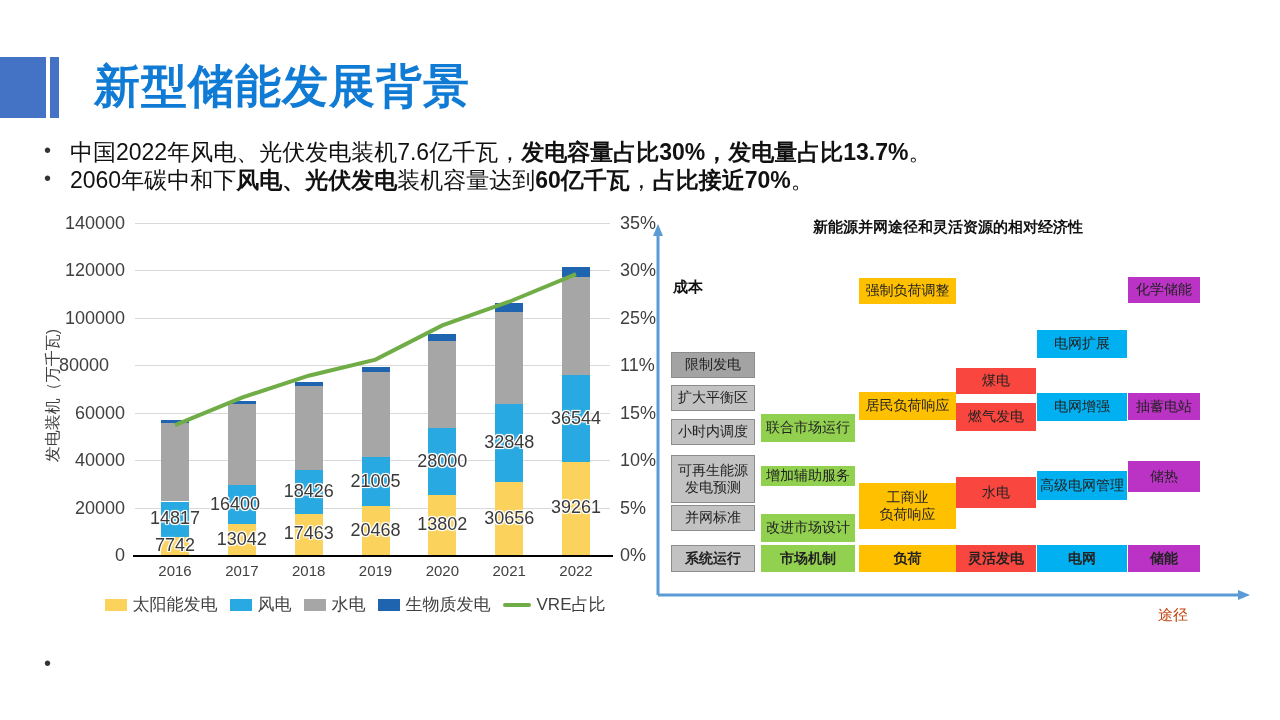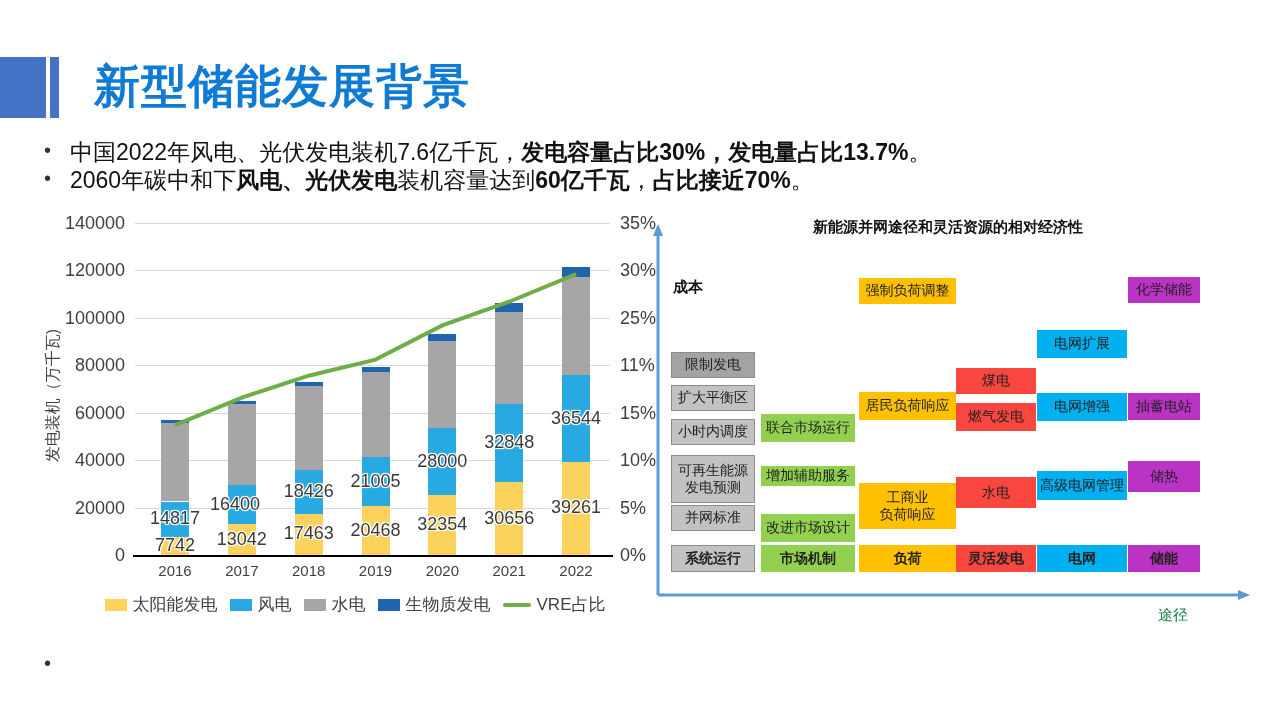--- a/index.html
+++ b/index.html
@@ -25,21 +25,21 @@
     transform:rotate(-90deg);}
   #legend{position:absolute;left:60px;top:388px;width:540px;display:flex;justify-content:center;align-items:center;gap:12px;}
   .legend-item{display:flex;align-items:center;gap:6px;font-size:17px;color:#404040;white-space:nowrap;}
   .legend-swatch{width:22px;height:12px;}
   .legend-line{width:28px;height:4px;border-radius:2px;}
   
   #diagram{position:absolute;left:648px;top:210px;width:632px;height:420px;
     font-family:"Liberation Serif","DejaVu Serif",serif;}
   #diagram-title{position:absolute;left:0;top:8px;width:600px;text-align:center;font-size:15px;font-weight:bold;color:#111;}
   #cost-label{position:absolute;left:25px;top:68px;font-size:15px;font-weight:bold;color:#111;}
-  #path-label{position:absolute;left:495px;top:396px;width:60px;text-align:center;font-size:15px;color:#15803d;}
+  #path-label{position:absolute;left:495px;top:396px;width:60px;text-align:center;font-size:15px;color:#c2410c;}
   .dbox{position:absolute;display:flex;align-items:center;justify-content:center;text-align:center;
     font-size:14px;line-height:1.25;white-space:pre-line;color:#222;box-sizing:border-box;}
   .dbox.cat{font-weight:bold;}
 </style>
 </head>
 <body>
 
 <div id="slide">
 
   <div class="accent-bar" style="left:0;top:57px;width:46px;height:61px;"></div>
@@ -81,21 +81,21 @@
       <div class="gridline" style="left:110px;width:475px;top:255.14285714285714px;"></div>
       <div class="gridline" style="left:110px;width:475px;top:207.71428571428572px;"></div>
       <div class="gridline" style="left:110px;width:475px;top:160.28571428571428px;"></div>
       <div class="gridline" style="left:110px;width:475px;top:112.85714285714286px;"></div>
       <div class="gridline" style="left:110px;width:475px;top:65.42857142857144px;"></div>
       <div class="gridline" style="left:110px;width:475px;top:18px;"></div>
       <div class="tick-label" style="left:18px;width:82px;top:340px;text-align:right;">0</div>
       <div class="tick-label" style="left:18px;width:82px;top:292.57142857142856px;text-align:right;">20000</div>
       <div class="tick-label" style="left:18px;width:82px;top:245.14285714285714px;text-align:right;">40000</div>
       <div class="tick-label" style="left:18px;width:82px;top:197.71428571428572px;text-align:right;">60000</div>
-      <div class="tick-label" style="left:18px;width:82px;top:150.28571428571428px;text-align:right;">80000</div>
+      <div class="tick-label" style="left:18px;width:82px;top:150.28571428571428px;text-align:center;">80000</div>
       <div class="tick-label" style="left:18px;width:82px;top:102.85714285714286px;text-align:right;">100000</div>
       <div class="tick-label" style="left:18px;width:82px;top:55.428571428571445px;text-align:right;">120000</div>
       <div class="tick-label" style="left:18px;width:82px;top:8px;text-align:right;">140000</div>
       <div class="tick-label" style="left:595px;width:50px;top:340px;">0%</div>
       <div class="tick-label" style="left:595px;width:50px;top:292.57142857142856px;">5%</div>
       <div class="tick-label" style="left:595px;width:50px;top:245.14285714285714px;">10%</div>
       <div class="tick-label" style="left:595px;width:50px;top:197.71428571428572px;">15%</div>
       <div class="tick-label" style="left:595px;width:50px;top:150.28571428571428px;">11%</div>
       <div class="tick-label" style="left:595px;width:50px;top:102.85714285714286px;">25%</div>
       <div class="tick-label" style="left:595px;width:50px;top:55.428571428571445px;">30%</div>
@@ -130,21 +130,21 @@
       <div class="bar-seg" style="left:537px;top:62.381285714285696px;width:28px;height:9.79400000000004px;background:#1F64AE;"></div>
       <div class="data-label" style="left:115px;width:70px;top:303.07167142857145px;">14817</div>
       <div class="data-label" style="left:115px;width:70px;top:329.8202px;">7742</div>
       <div class="data-label" style="left:175px;width:70px;top:288.62611428571427px;">16400</div>
       <div class="data-label" style="left:181.83333333333331px;width:70px;top:323.5359142857143px;">13042</div>
       <div class="data-label" style="left:248.66666666666663px;width:70px;top:275.73977142857143px;">18426</div>
       <div class="data-label" style="left:248.66666666666663px;width:70px;top:318.29387142857144px;">17463</div>
       <div class="data-label" style="left:315.5px;width:70px;top:265.55567142857143px;">21005</div>
       <div class="data-label" style="left:315.5px;width:70px;top:314.7308px;">20468</div>
       <div class="data-label" style="left:382.3333333333333px;width:70px;top:245.6748px;">28000</div>
-      <div class="data-label" style="left:382.3333333333333px;width:70px;top:308.9374px;">32354</div>
+      <div class="data-label" style="left:382.3333333333333px;width:70px;top:308.9374px;">13802</div>
       <div class="data-label" style="left:449.1666666666667px;width:70px;top:227.35314285714287px;">32848</div>
       <div class="data-label" style="left:449.1666666666667px;width:70px;top:302.65074285714286px;">30656</div>
       <div class="data-label" style="left:516px;width:70px;top:202.56459999999998px;">36544</div>
       <div class="data-label" style="left:516px;width:70px;top:292.4476714285714px;">39261</div>
       <div class="axis-line" style="left:108px;width:480px;top:350px;"></div>
       <div class="x-label" style="left:118px;top:357px;">2016</div>
       <div class="x-label" style="left:184.83333333333331px;top:357px;">2017</div>
       <div class="x-label" style="left:251.66666666666663px;top:357px;">2018</div>
       <div class="x-label" style="left:318.5px;top:357px;">2019</div>
       <div class="x-label" style="left:385.3333333333333px;top:357px;">2020</div>

